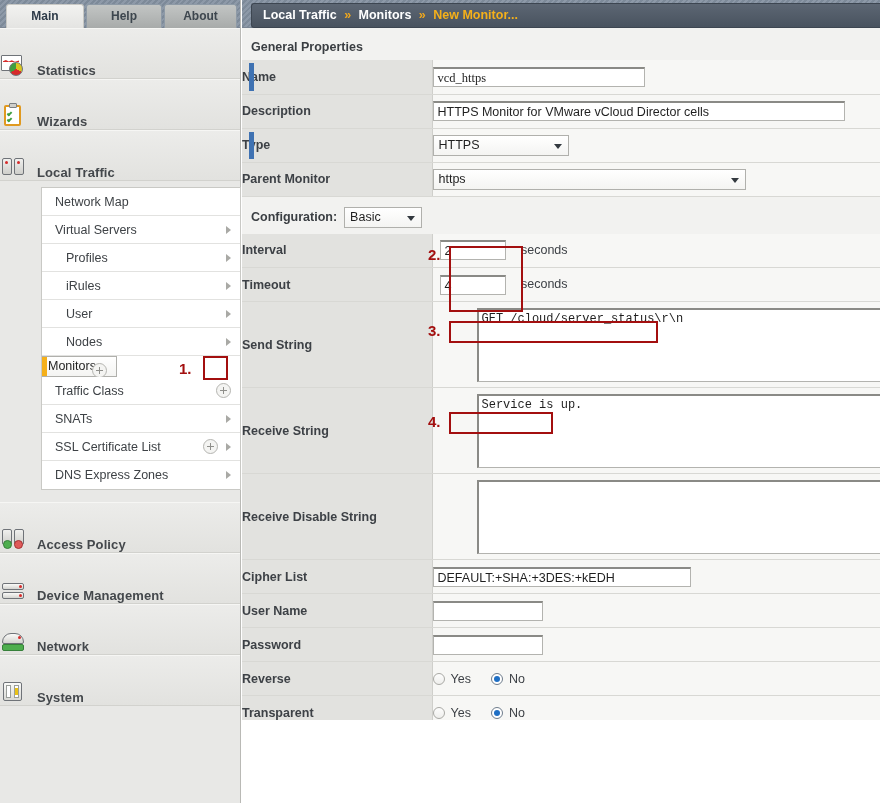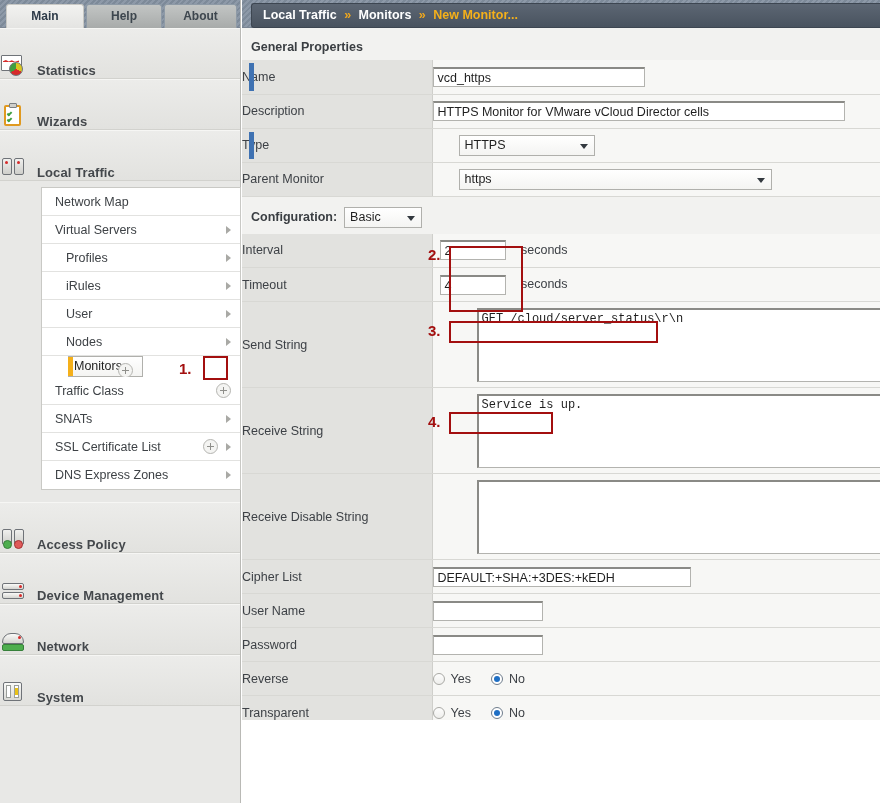--- a/index.html
+++ b/index.html
@@ -171,20 +171,21 @@
   }
   td.lbl {
     width: 190px;
     background: #e2e2df;
     border-right: 1px solid #cfcfcb;
     padding-left: 17px;
     font-size: 12.5px;
     color: #3d4146;
     position: relative;
     height: 34px;
+    font-weight: bold;
   }
   td.lbl.req::before {
     content:""; position: absolute; left: 7px; top: 3px; bottom: 3px;
     width: 5px; background: #3f72b2;
   }
   td.val {
     background: #f7f7f5;
     padding-left: 11px;
     height: 34px;
     font-size: 12.5px;
@@ -221,21 +222,20 @@
     line-height: 14px;
   }
   .sel {
     border: 1px solid #b0b0ac;
     background: linear-gradient(to bottom,#ffffff,#f4f4f2);
     height: 21px; line-height: 19px;
     padding: 0 20px 0 5px;
     font-size: 12.5px; color: #1f1f1f;
     display: inline-block; position: relative;
     vertical-align: middle;
-    margin-left: 26px;
   }
   .sel .caret {
     position: absolute; right: 6px; top: 8px;
     width: 0; height: 0;
     border-left: 4px solid transparent;
     border-right: 4px solid transparent;
     border-top: 5px solid #33393f;
   }
   .unit { margin-left: 12px; font-size: 12.5px; color: #3d4146; }
 
@@ -454,21 +454,21 @@
 
     <div id="content">
 
       <div class="sectitle">General Properties</div>
 
       <table class="form">
         <tbody>
             <tr>
           <td class="lbl req">Name</td>
           <td class="val">
-            <span class="tin" style="width:212px;">vcd_https</span>
+            <span class="tin" style="width:212px;font-family:Liberation Serif, serif;">vcd_https</span>
           </td>
         </tr>
         <tr>
           <td class="lbl">Description</td>
           <td class="val">
             <span class="tin" style="width:412px;">HTTPS Monitor for VMware vCloud Director cells</span>
           </td>
         </tr>
         <tr>
           <td class="lbl req">Type</td>

